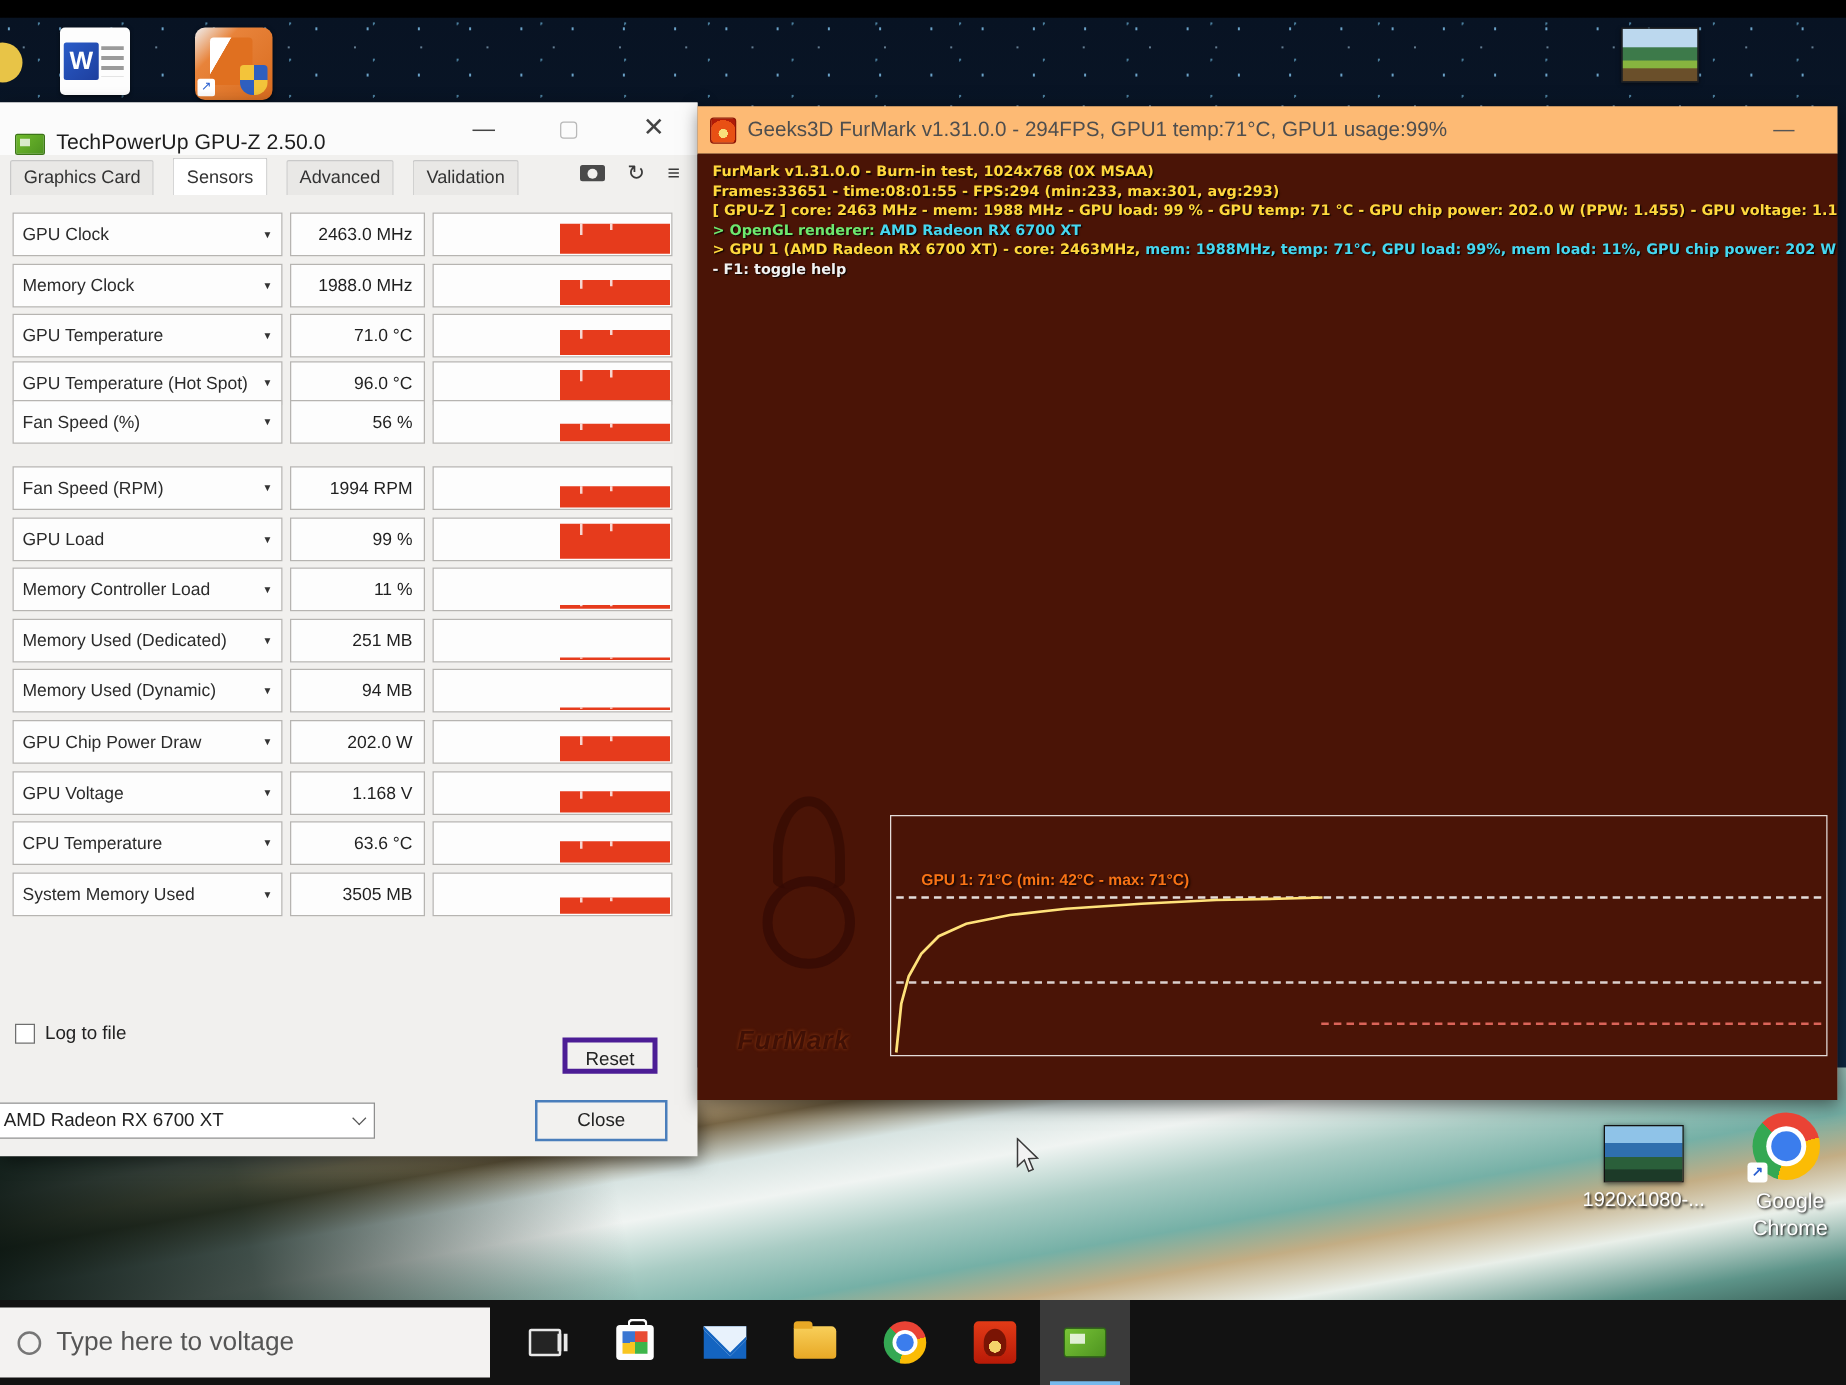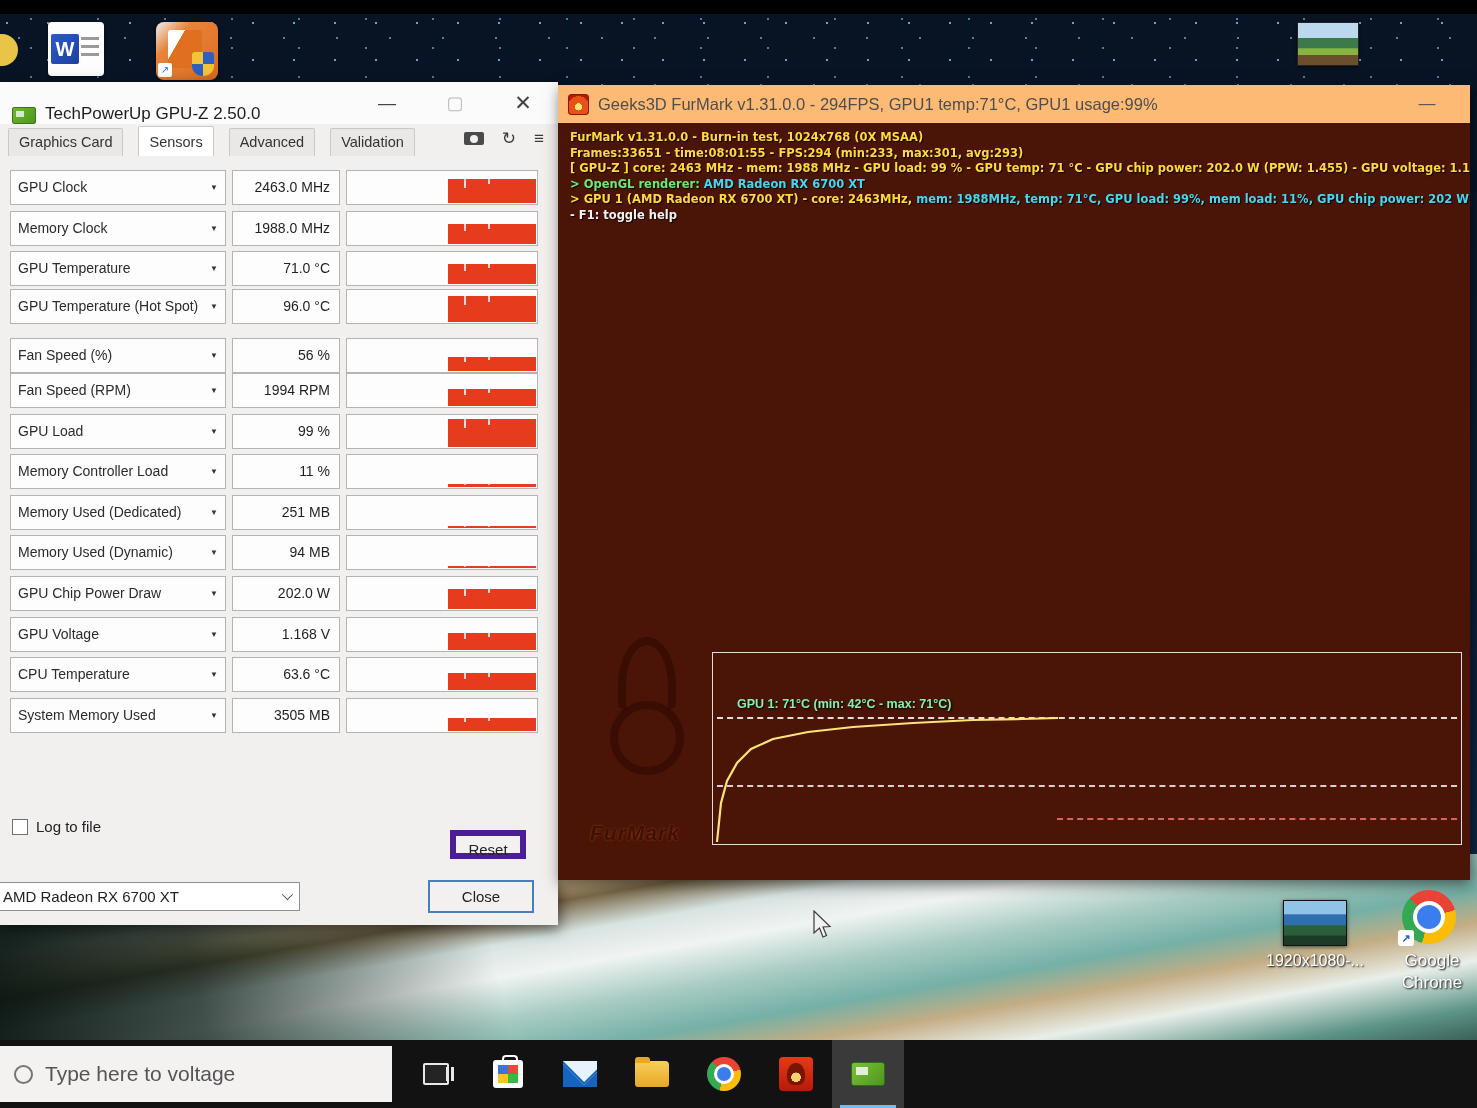--- a/index.html
+++ b/index.html
@@ -68,21 +68,21 @@
   .cell.value { left:232px; width:108px; font-size:14px; color:#1f1f1f; line-height:33px; text-align:right; padding-right:9px; }
   .cell.graph { left:346px; width:192px; }
   .cell.graph .fill { position:absolute; left:53%; right:1px; bottom:1px; height:var(--g); background:#e63b1c; }
   .cell.graph .fill::before { content:""; position:absolute; left:18%; top:0; width:2px; height:35%; background:#fdfdfd; opacity:.8; }
   .cell.graph .fill::after { content:""; position:absolute; left:46%; top:0; width:2px; height:22%; background:#fdfdfd; opacity:.8; }
 
   .gpuz-bottom { position:absolute; left:0; top:728px; width:558px; height:107px; }
   .logrow { position:absolute; left:12px; top:8px; display:flex; align-items:center; gap:8px; }
   .checkbox { width:16px; height:16px; border:1.5px solid #6f6f6f; background:#fff; }
   .loglabel { font-size:15px; color:#222; }
-  .btn { position:absolute; background:#f2f1ef; border:6px solid #4c1d95; font-size:15px; color:#222; text-align:center; }
+  .btn { position:absolute; background:#f2f1ef; border:4px solid #4c1d95; font-size:15px; color:#222; text-align:center; }
   .btn-reset { left:450px; top:20px; width:76px; height:29px; line-height:27px; }
   .btn-close2 { left:428px; top:70px; width:106px; height:33px; line-height:29px; border:2px solid #4a7ebb; }
   .devicebox { position:absolute; left:-6px; top:72px; width:306px; height:29px; background:#fff; border:1px solid #8f8f8f;
     font-size:15px; color:#222; line-height:27px; padding-left:8px; }
   .devicebox .chev { position:absolute; right:9px; top:9px; width:8px; height:8px; border-right:1.7px solid #555; border-bottom:1.7px solid #555; transform:rotate(45deg) translateY(-2px); }
 
   
   .furmark { position:absolute; left:558px; top:85px; width:912px; height:795px; box-shadow:2px 4px 14px rgba(0,0,0,.55); }
   .fm-titlebar { position:relative; height:38px; background:#fdba74; display:flex; align-items:center; padding-left:10px; }
   .fm-appicon { width:21px; height:21px; border-radius:3px; margin-right:9px;
@@ -104,21 +104,21 @@
   .fm-logo .flame { position:absolute; left:22px; top:-6px; width:58px; height:74px; border:8px solid rgba(52,10,4,.7); border-bottom:none;
     border-radius:50% 50% 20% 20% / 65% 65% 10% 10%; }
   .fm-logo .word { position:absolute; left:-6px; top:178px; font-size:21px; font-weight:bold; font-style:italic; letter-spacing:1px;
     color:rgba(58,13,4,.9); text-shadow:0 0 3px rgba(255,120,40,.4); }
 
   .fm-graph { position:absolute; left:154px; top:529px; width:750px; height:193px; border:1.5px solid rgba(255,255,255,.85); }
   .fm-graph .dash1 { position:absolute; left:4px; right:4px; top:64px; border-top:2px dashed rgba(255,255,255,.85); }
   .fm-graph .dash2 { position:absolute; left:4px; right:4px; top:132px; border-top:2px dashed rgba(255,255,255,.8); }
   .fm-graph .dash3 { position:absolute; left:46%; right:4px; top:165px; border-top:2px dashed rgba(255,120,110,.8); }
   .fm-graph svg { position:absolute; left:0; top:0; }
-  .fm-graph .glabel { position:absolute; left:24px; top:44px; font-size:12.5px; font-weight:bold; color:#86efac; text-shadow:1px 1px 2px #000; }
+  .fm-graph .glabel { position:absolute; left:24px; top:44px; font-size:12.5px; font-weight:bold; color:#f97316; text-shadow:1px 1px 2px #000; }
 
   
   .icon-scenery-bottom { position:absolute; left:1283px; top:900px; width:64px; height:46px; border:1px solid #111;
     background:linear-gradient(180deg,#8fc3e8 0 30%, #2f6fae 31% 55%, #2a5f3a 56% 78%, #1c3a28 79% 100%); box-shadow:0 1px 4px rgba(0,0,0,.6); }
   .label-scenery { position:absolute; left:1248px; top:952px; width:134px; text-align:center; font-size:16px; color:#fff; text-shadow:1px 1px 2px #000; }
   .chrome-icon { position:relative; width:54px; height:54px; border-radius:50%;
     background:conic-gradient(from -45deg, #ea4335 0 120deg, #fbbc05 120deg 240deg, #34a853 240deg 360deg); }
   .chrome-icon::before { content:""; position:absolute; left:11px; top:11px; width:32px; height:32px; border-radius:50%; background:#fff; }
   .chrome-icon::after { content:""; position:absolute; left:15px; top:15px; width:24px; height:24px; border-radius:50%; background:#3b7ded; }
   .chrome-wrap { position:absolute; left:1402px; top:890px; width:54px; height:54px; }
@@ -236,21 +236,21 @@
     <div class="cell label">
       <span class="ltxt">GPU Temperature (Hot Spot)</span>
       <span class="caret">▼</span>
     </div>
     <div class="cell value">96.0 °C</div>
     <div class="cell graph">
       <div class="fill" style="--g: 25.740000000000002px;"></div>
     </div>
   </div>
 
-  <div class="srow" style="top: 168px;">
+  <div class="srow" style="top: 150px;">
     <div class="cell label">
       <span class="ltxt">Fan Speed (%)</span>
       <span class="caret">▼</span>
     </div>
     <div class="cell value">56 %</div>
     <div class="cell graph">
       <div class="fill" style="--g: 13.860000000000001px;"></div>
     </div>
   </div>
 

